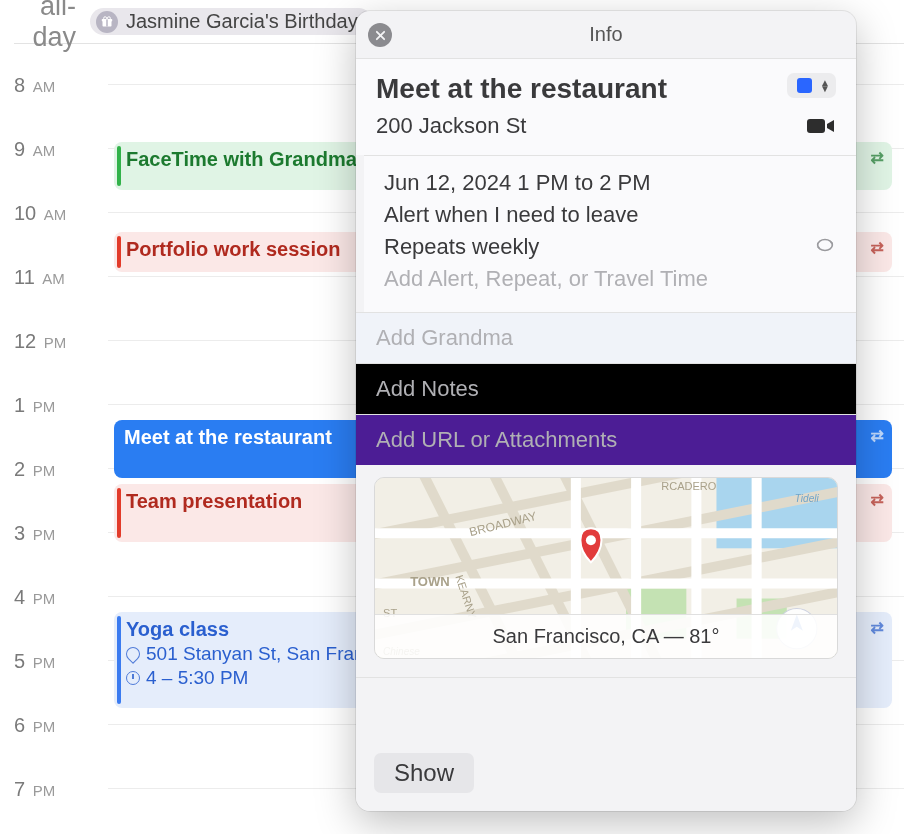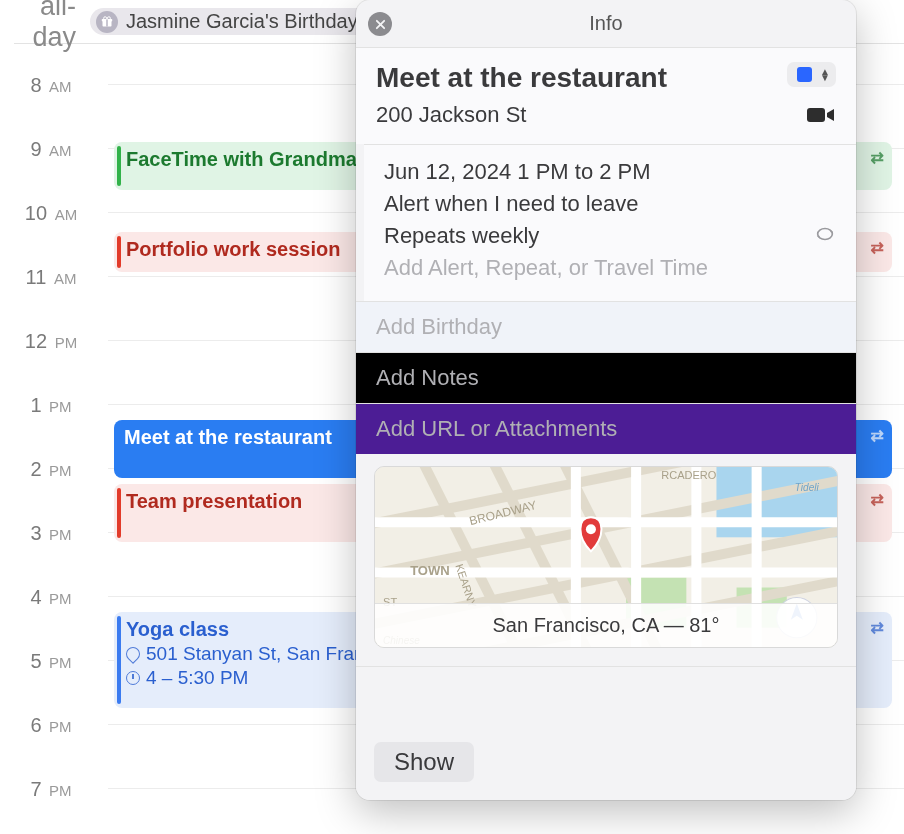--- a/index.html
+++ b/index.html
@@ -61,21 +61,21 @@
   }
   .hour-row {
     position: relative;
     height: 64px;
   }
   .hour-label {
     position: absolute;
     left: 0;
     top: -10px;
     width: 84px;
-    text-align: center;
+    text-align: left;
     padding-right: 10px;
     font-size: 20px;
     color: #7a7a7a;
   }
   .hour-label .ampm { font-size: 15px; margin-left: 2px; color: #9a9a9a; }
   .hour-line {
     position: absolute;
     left: 94px;
     right: 0;
     top: 0;
@@ -151,21 +151,21 @@
     content: "";
     position: absolute;
     left: 5px; top: 2px;
     width: 2px; height: 5px;
     background: currentColor;
   }
 
   
   .popover {
     position: absolute;
-    top: 0;
+    top: 11px;
     left: 356px;
     width: 500px;
     height: 800px;
     background: #f3f3f5;
     border-radius: 14px;
     box-shadow: 0 12px 40px rgba(0,0,0,0.25), 0 0 0 1px rgba(0,0,0,0.08);
     display: flex;
     flex-direction: column;
     overflow: hidden;
   }
@@ -477,21 +477,21 @@
             <path d="M4 9 A8 6 0 0 1 20 9 M20 9 A8 6 0 0 1 4 9" fill="none" stroke="currentColor" stroke-width="1.8"></path>
             <path d="M18 4 L21 7 L18 7 Z M6 14 L3 11 L6 11 Z" fill="currentColor"></path>
           </svg>
       </span>
     </div>
     <div class="detail-line placeholder">
       <span>Add Alert, Repeat, or Travel Time</span>
     </div>
   </div>
 
-  <div class="thin-section">Add Birthday</div>
+  <div class="thin-section">Add Grandma</div>
   <div class="thin-section lighter">Add Notes</div>
   <div class="thin-section lighter" style="background:#4c1d95">Add URL or Attachments</div>
 
   <div class="map-wrap">
     <svg class="map-canvas" viewBox="0 0 460 180" preserveAspectRatio="none">
 
       <rect x="330" y="0" width="130" height="90" fill="#a9d5ee"></rect>
       <rect x="0" y="0" width="460" height="180" fill="#f2efe6"></rect>
       <rect x="340" y="0" width="120" height="70" fill="#a9d5ee"></rect>
 

